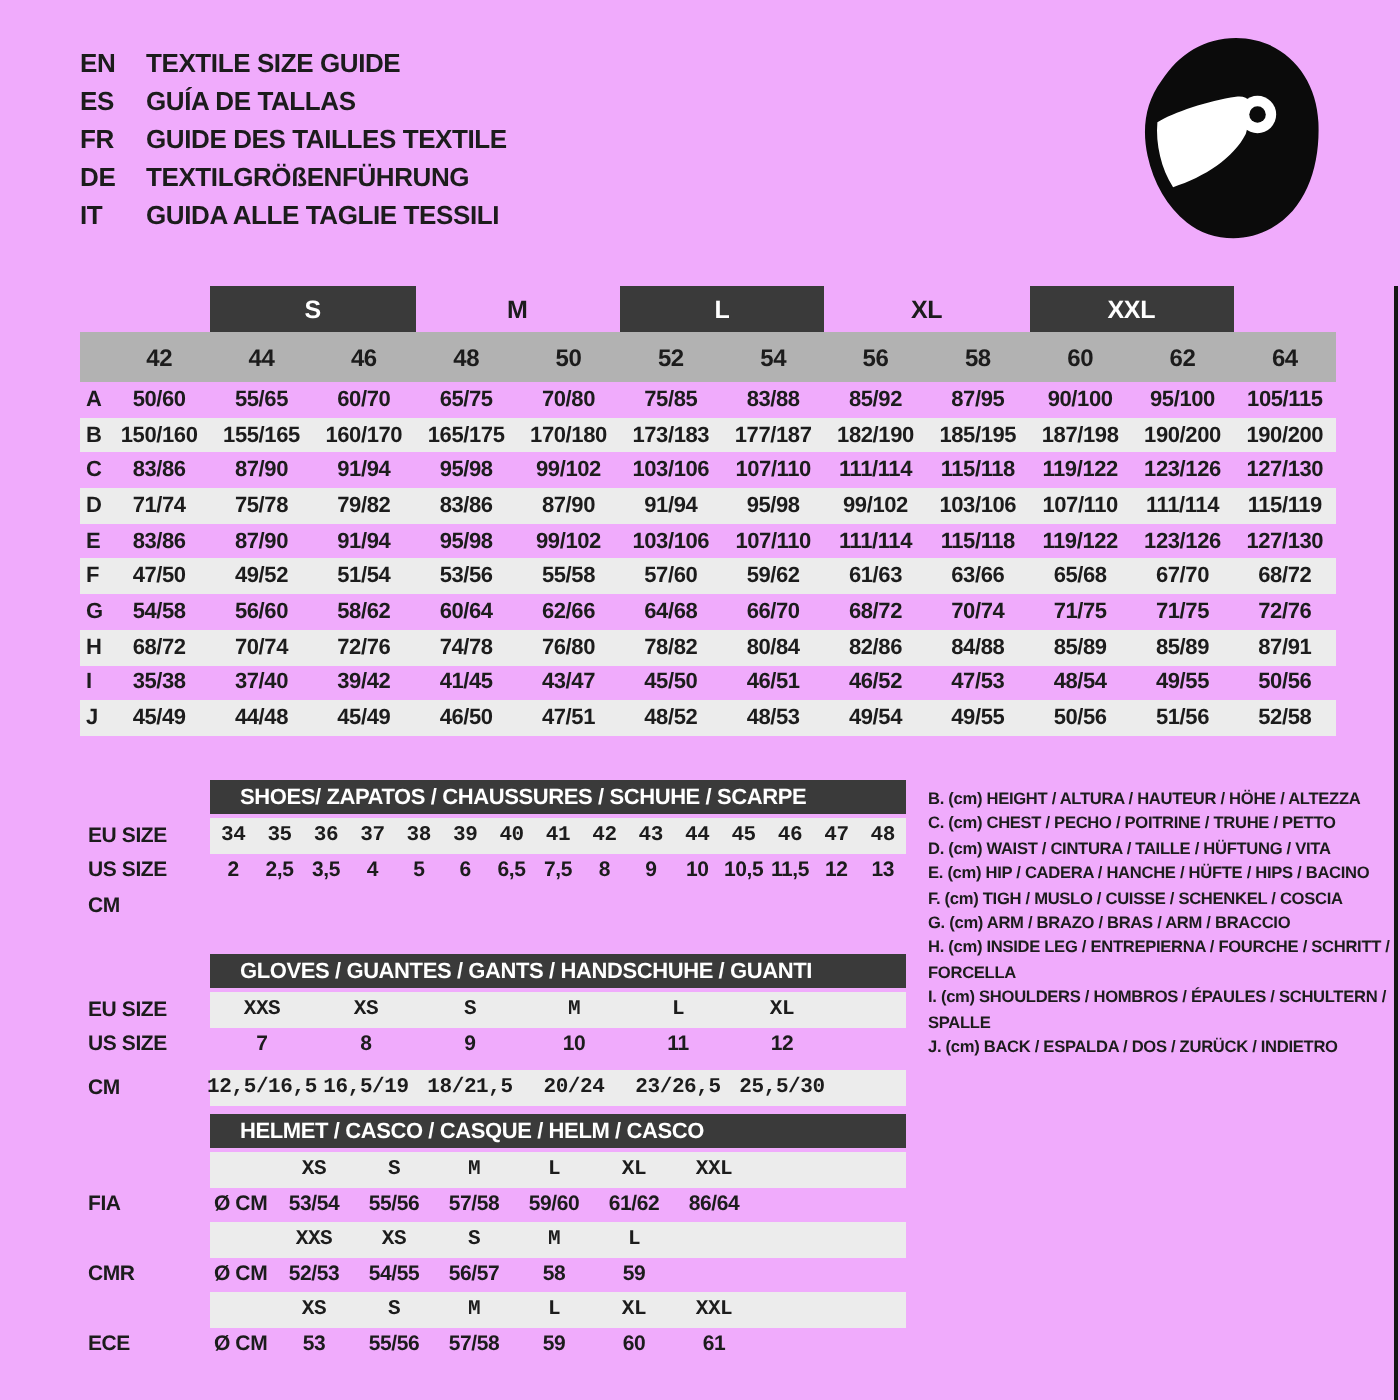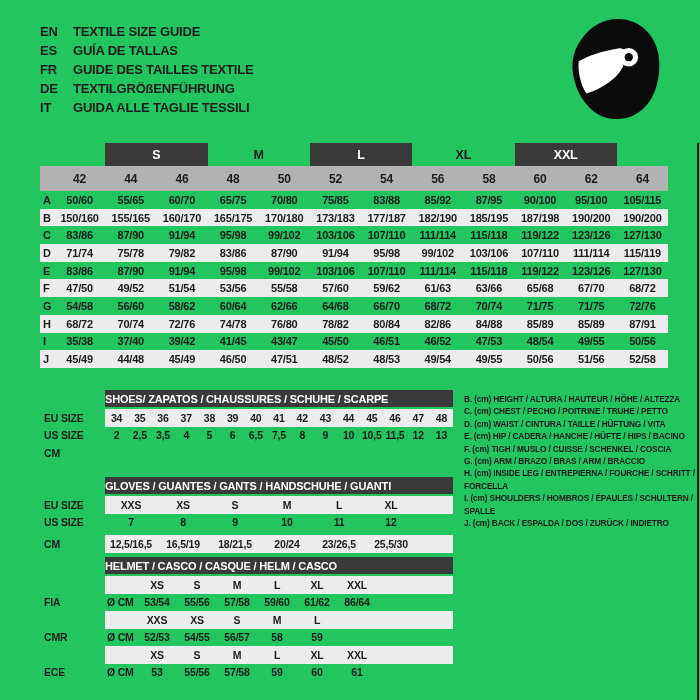--- a/index.html
+++ b/index.html
@@ -2,21 +2,21 @@
 <html><head>
 <meta charset="utf-8">
 <style>
   * { margin:0; padding:0; box-sizing:border-box; }
   html,body { width:700px; height:700px; background:#fff; }
   body {
     font-family:"Liberation Sans", sans-serif;
     font-weight:bold;
     color:var(--ink,#1c1c1c);
   }
-  .canvas { position:relative; width:700px; height:700px; overflow:hidden; background:#22c55e; }
+  .canvas { position:relative; width:700px; height:700px; overflow:hidden; background:#f0abfc; }
 
   
   .lang-list { position:absolute; left:40px; top:22px; font-size:13px; letter-spacing:-0.2px; }
   .lang-row  { display:flex; line-height:19px; }
   .lang-code { width:33px; }
 
   
   .helmet-logo { position:absolute; left:566px; top:16px; width:100px; height:108px; }
   .helmet-logo svg { width:100%; height:100%; }
 
@@ -32,25 +32,25 @@
   .row-label { justify-content:flex-start; padding-left:3px; }
 
   
   .section { position:absolute; left:44px; display:flex; }
   .sec-labels { width:61px; font-size:10.5px; letter-spacing:-0.2px; }
   .sec-labels .spacer { height:19px; }
   .sec-labels .lbl { height:17.5px; display:flex; align-items:center;text-align:center; }
   .band { width:348px; }
   .sec-header {
     height:17px; background:var(--dark,#3a3a3a); color:#fff; font-size:11px;
-    display:flex; align-items:center; padding-left:0; margin-bottom:2px;
+    display:flex; align-items:center; padding-left:15px; margin-bottom:2px;
     letter-spacing:-0.2px; white-space:nowrap;
   }
   .sec-row { height:17.5px; width:348px; display:grid; align-items:center; font-size:10.5px; }
-  .sec-row.shaded { background:var(--stripe,#ececec); }
+  .sec-row.shaded { background:var(--stripe,#ececec);font-family:Liberation Mono, monospace; }
   .shoes-grid  { grid-template-columns:repeat(15,1fr); }
   .gloves-grid { grid-template-columns:repeat(6,52px); justify-content:start; }
   .helmet-grid { grid-template-columns:32px repeat(6,40px); justify-content:start; }
   .gap { margin-top:4px; }
   .unit { justify-content:flex-start; padding-left:2px;text-align:right; }
 
   
   .legend {
     position:absolute; left:464px; top:393px; width:231px;
     font-size:8.3px; line-height:12.4px; letter-spacing:-0.15px;

